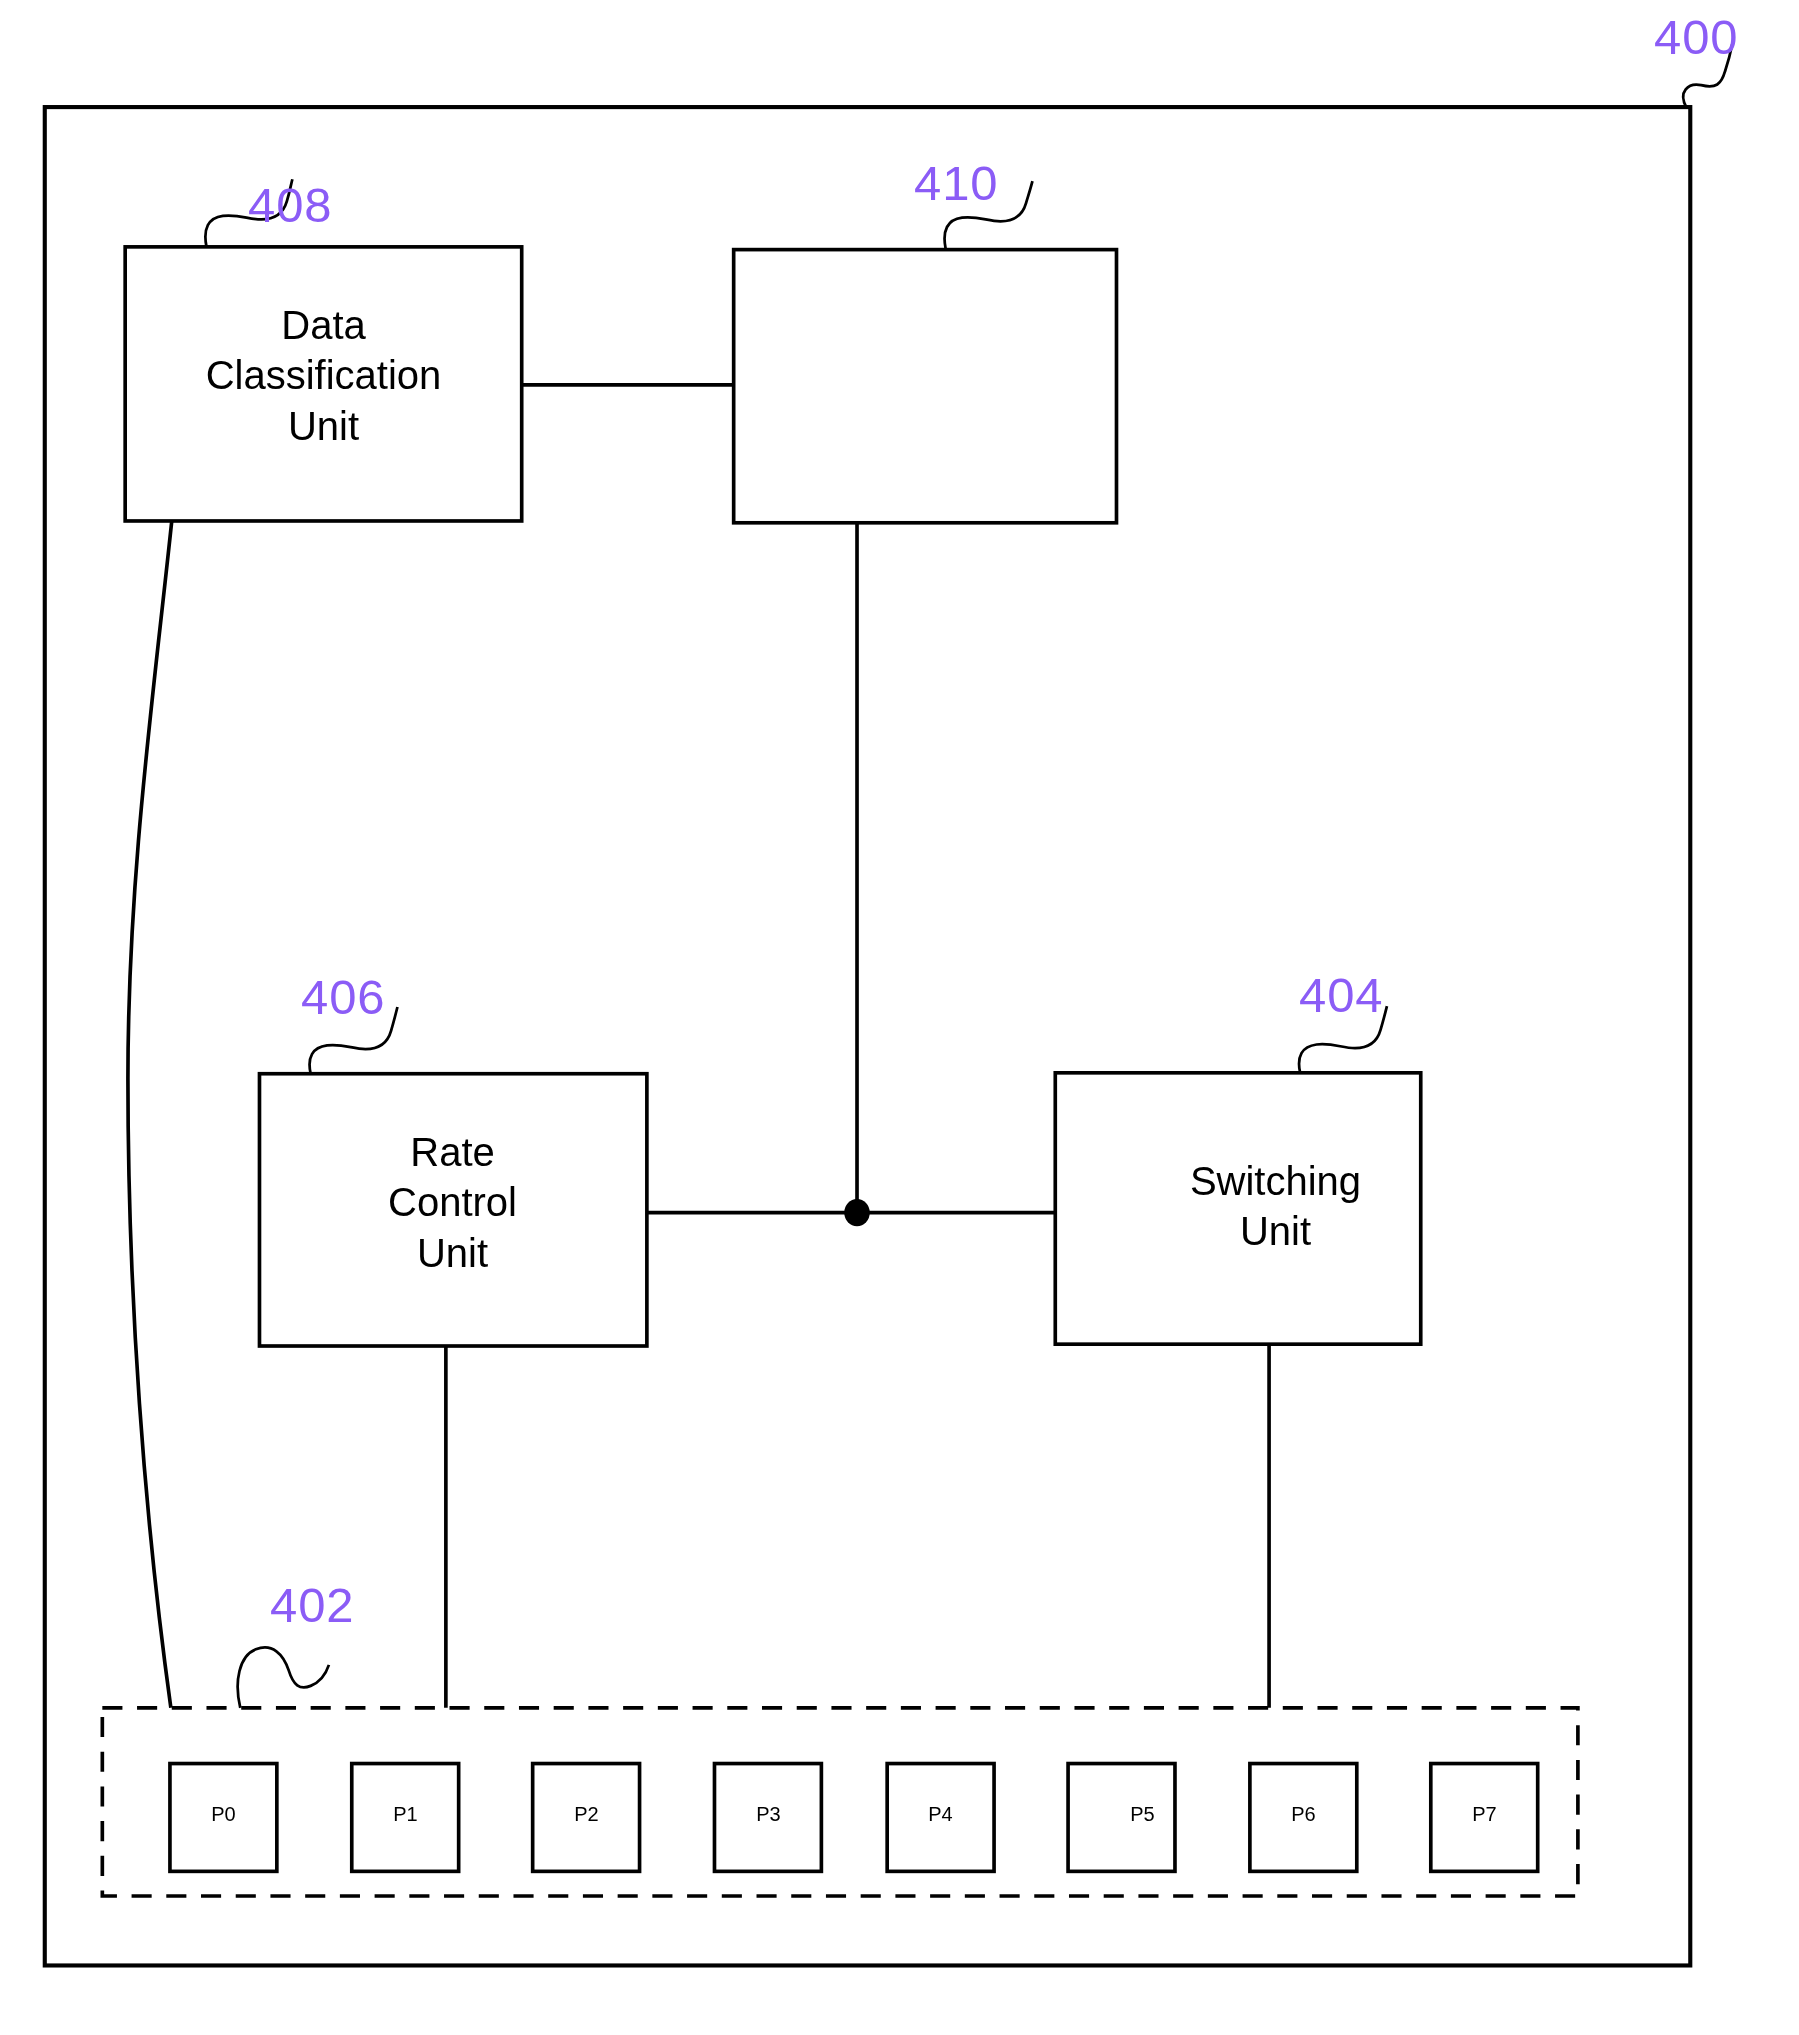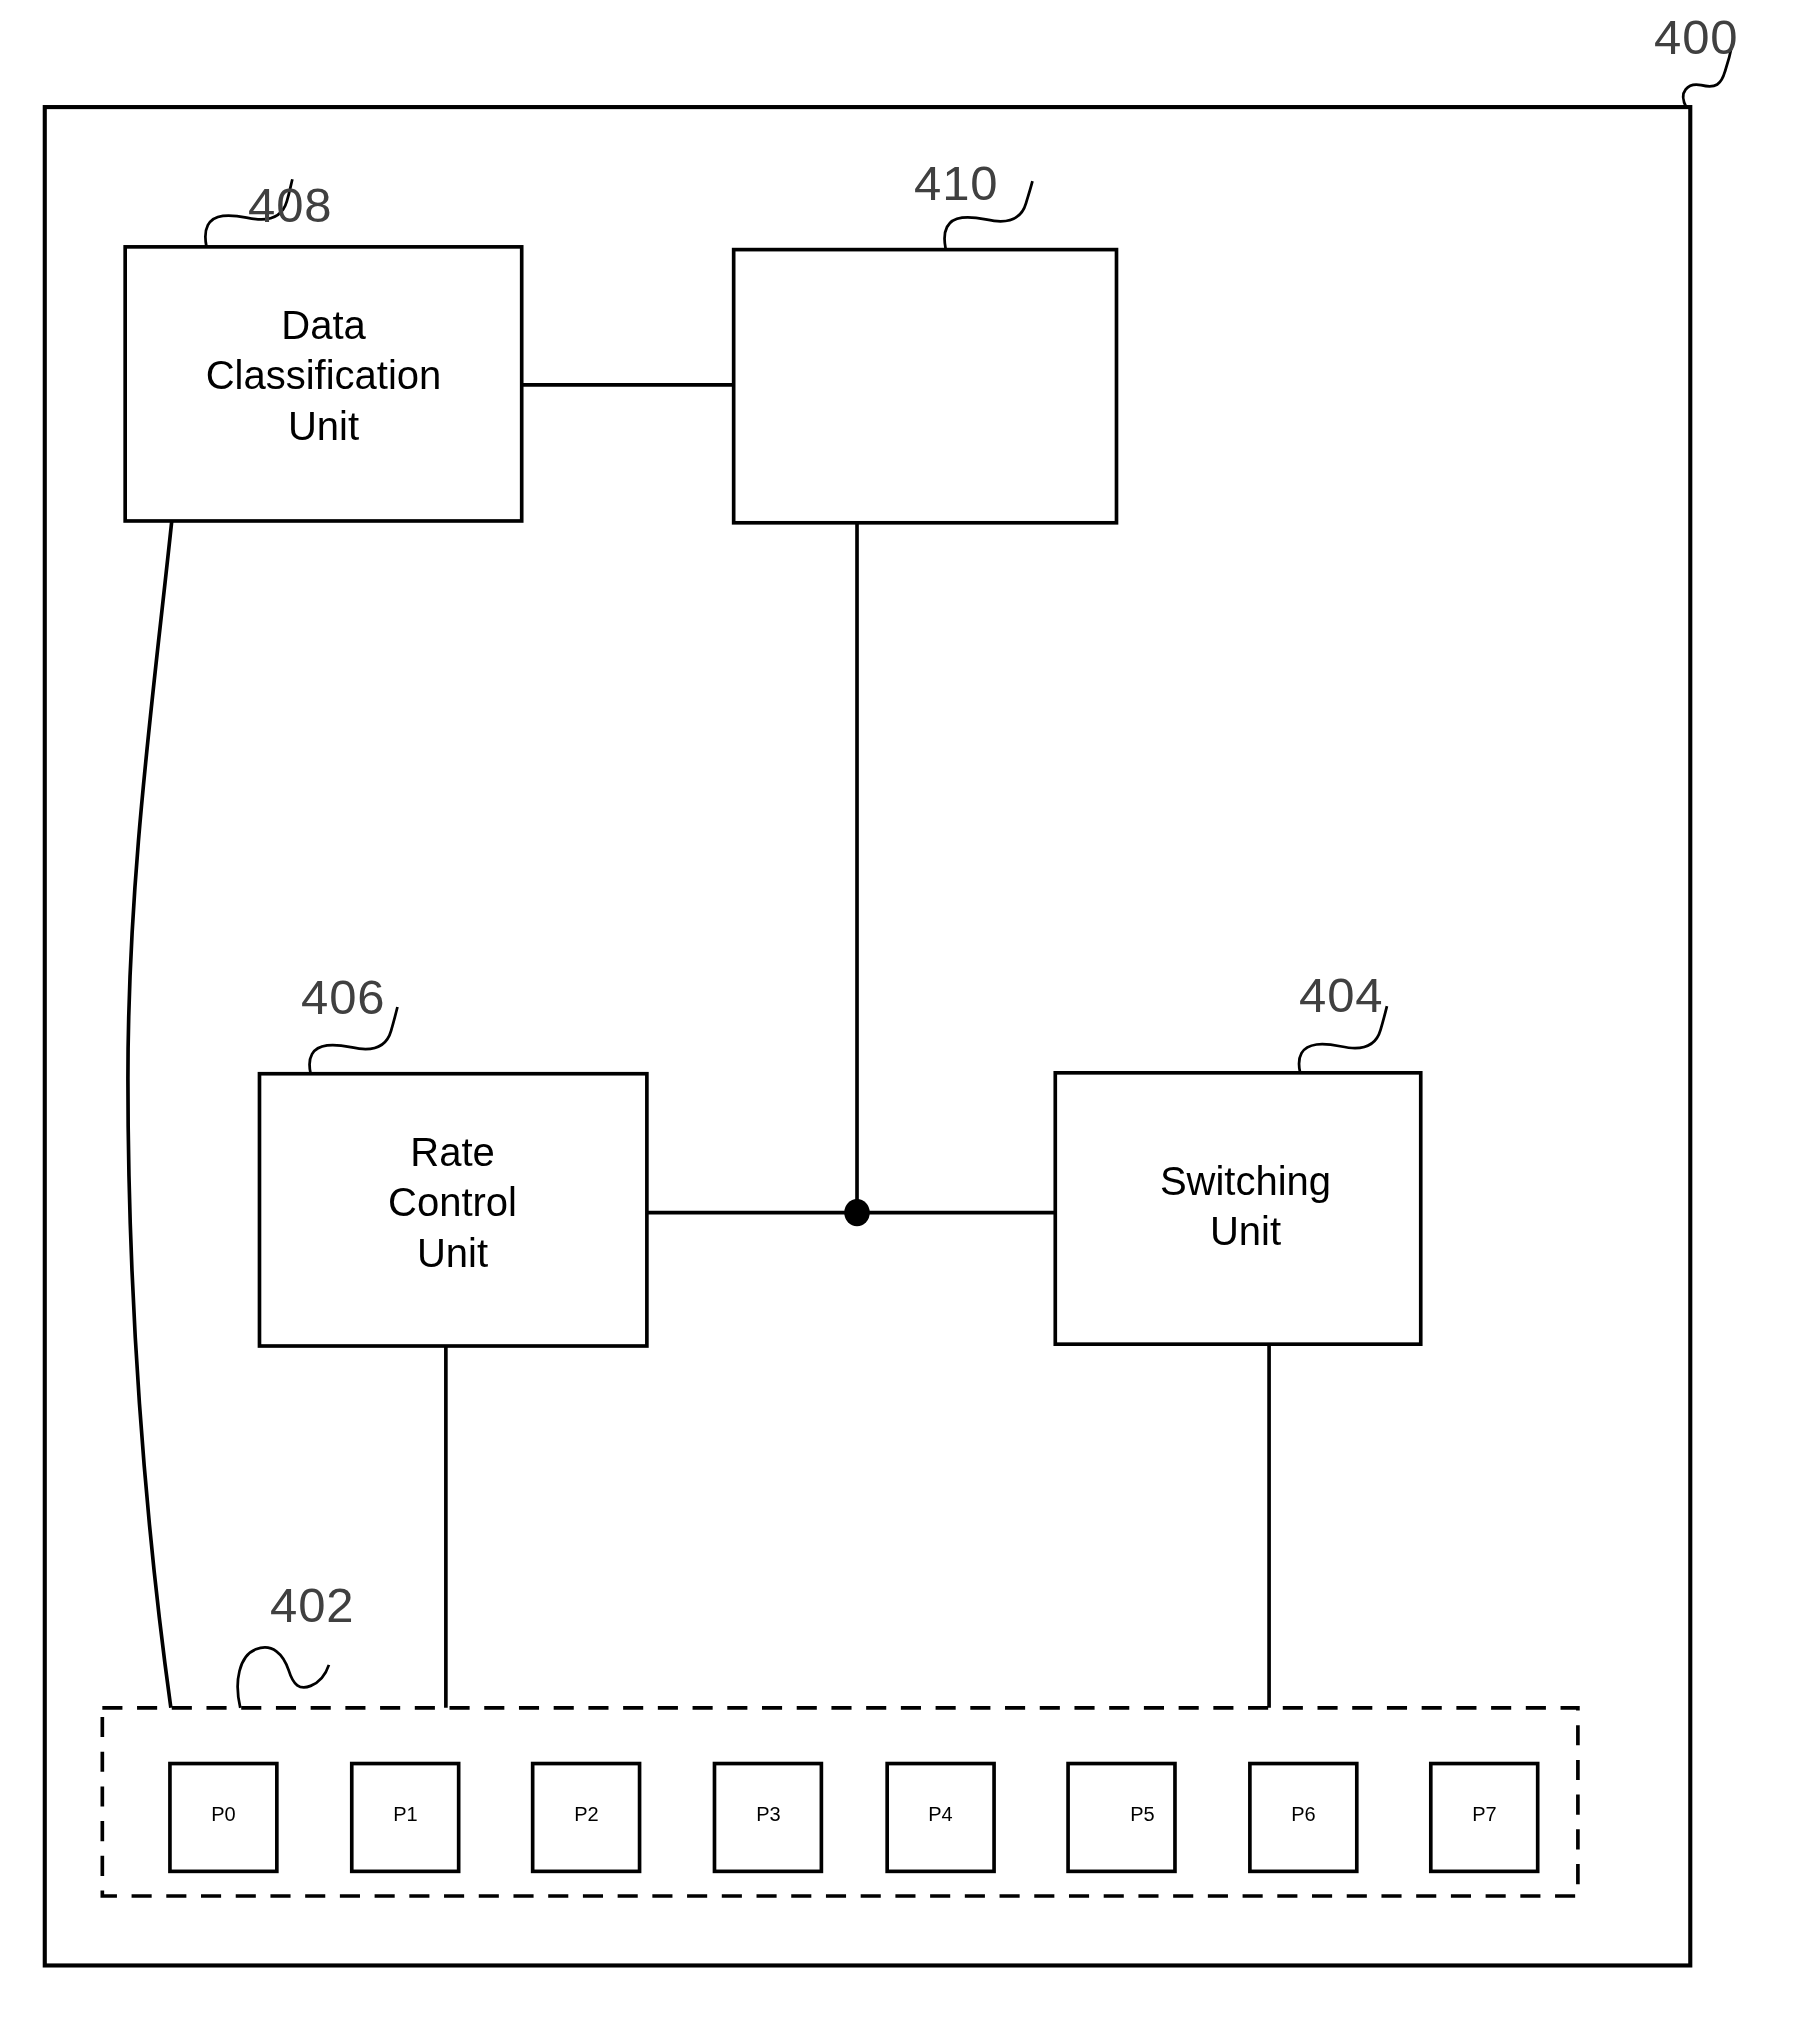--- a/index.html
+++ b/index.html
@@ -25,21 +25,21 @@
     top: 0;
     width: 1799px;
     height: 2036px;
   }
   .fig-label {
     position: absolute;
     font-family: "Liberation Sans", sans-serif;
     font-size: 49px;
     font-weight: 400;
     letter-spacing: 0.9px;
-    color: #404040;
+    color: #8b5cf6;
     white-space: nowrap;
     line-height: 1;
     user-select: none;
   }
   .unit-text {
     position: absolute;
     font-family: "Liberation Sans", sans-serif;
     font-size: 40px;
     line-height: 1.26;
     text-align: center;
@@ -129,21 +129,21 @@
 
   <div class="unit-text" style="left:125px; top:300px; width:397px;">Data
 Classification
 Unit</div>
 
 
   <div class="unit-text" style="left:259px; top:1127px; width:387px;">Rate
 Control
 Unit</div>
 
-  <div class="unit-text" style="left:1063px; top:1156px; width:365px;">Switching
+  <div class="unit-text" style="left:1093px; top:1156px; width:365px;">Switching
 Unit</div>
 
   <div class="port-text" style="left:170px; top:1804px; width:107px;">P0</div>
   <div class="port-text" style="left:352px; top:1804px; width:107px;">P1</div>
   <div class="port-text" style="left:533px; top:1804px; width:107px;">P2</div>
   <div class="port-text" style="left:715px; top:1804px; width:107px;">P3</div>
   <div class="port-text" style="left:887px; top:1804px; width:107px;">P4</div>
   <div class="port-text" style="left:1068px; top:1804px; width:107px;padding-left:21px;">P5</div>
   <div class="port-text" style="left:1250px; top:1804px; width:107px;">P6</div>
   <div class="port-text" style="left:1431px; top:1804px; width:107px;">P7</div>

